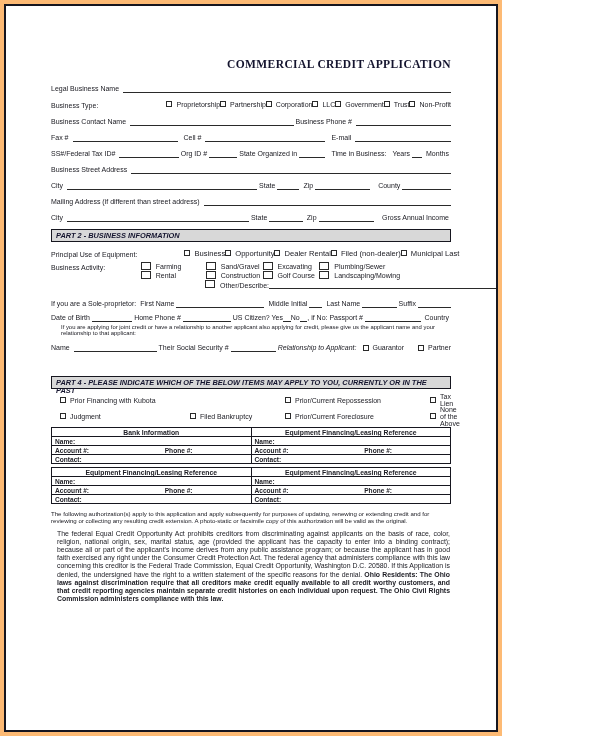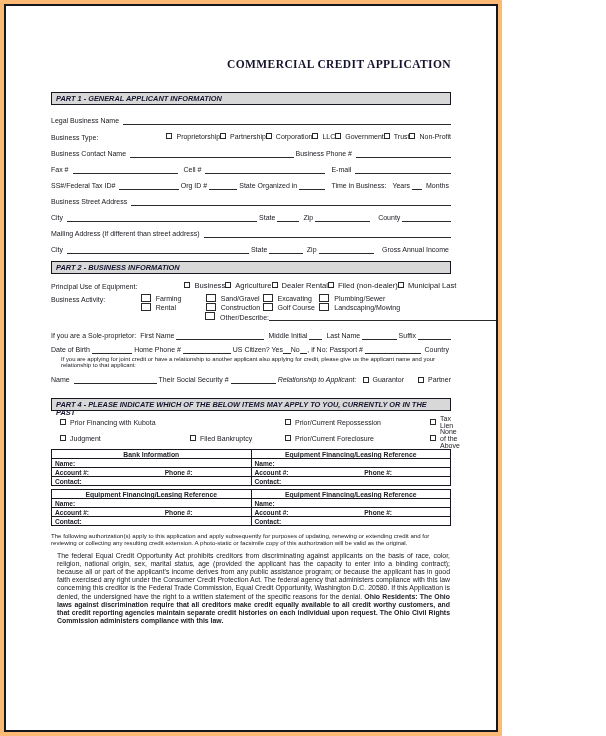--- a/index.html
+++ b/index.html
@@ -10,21 +10,21 @@
   .content { padding:0 45px; color:#202027; }
 
   .title { margin-top:52px; text-align:right; font-family:"Liberation Serif", serif;
            font-weight:bold; font-size:11.5px; letter-spacing:.4px; color:#14142e; height:15px; }
 
   .bar { background:#d8d8d8; border:1px solid #16161f; font-weight:bold; font-style:italic;
          font-size:7.4px; padding:2px 4px 2px 4px; color:#14142e; height:13px; line-height:8px; }
   .bar1 { margin-top:19px; }
   .bar2 { margin-top:7px;font-style:italic; }
   .bar3 { margin-top:20px; }
-  .bar4 { margin-top:14px; }
+  .bar4 { margin-top:24px; }
   .bar5 { margin-top:3px; }
 
   .row { display:flex; align-items:flex-end; height:16px; font-size:7px; white-space:nowrap; }
   .row.first { margin-top:4px; }
   .lbl { padding-bottom:1px; }
   .ln { border-bottom:1px solid #2a2a2a; height:9px; }
   .grow { flex:1; }
   .sp2 { margin-left:2px; } .sp4 { margin-left:4px; } .sp6 { margin-left:6px; } .sp8 { margin-left:8px; }
 
   .cbi { display:inline-flex; align-items:center; }
@@ -69,21 +69,20 @@
 </style>
 </head>
 <body>
 
 <div class="page">
 <div class="inner">
 <div class="content">
 
   <div class="title">COMMERCIAL CREDIT APPLICATION</div>
 
-  <div class="bar bar1">PART 1 - GENERAL APPLICANT INFORMATION</div>
 
   <div class="row first">
     <span class="lbl">Legal Business Name</span>
     <span class="ln grow sp4"></span>
   </div>
 
   <div class="row bt-row">
     <span class="lbl" style="width:69px;">Business Type:</span>
     <span class="opts">
       <span class="cbi">
@@ -183,21 +182,21 @@
 
   <div class="row pu-row">
     <span class="lbl" style="width:109px; font-size:7px;">Principal Use of Equipment:</span>
     <span class="opts">
       <span class="cbi">
               <span class="cb"></span>
               <span>Business</span>
             </span>
       <span class="cbi">
               <span class="cb"></span>
-              <span>Agriculture</span>
+              <span>Opportunity</span>
             </span>
       <span class="cbi">
               <span class="cb"></span>
               <span>Dealer Rental</span>
             </span>
       <span class="cbi">
               <span class="cb"></span>
               <span>Filed (non-dealer)</span>
             </span>
       <span class="cbi">

